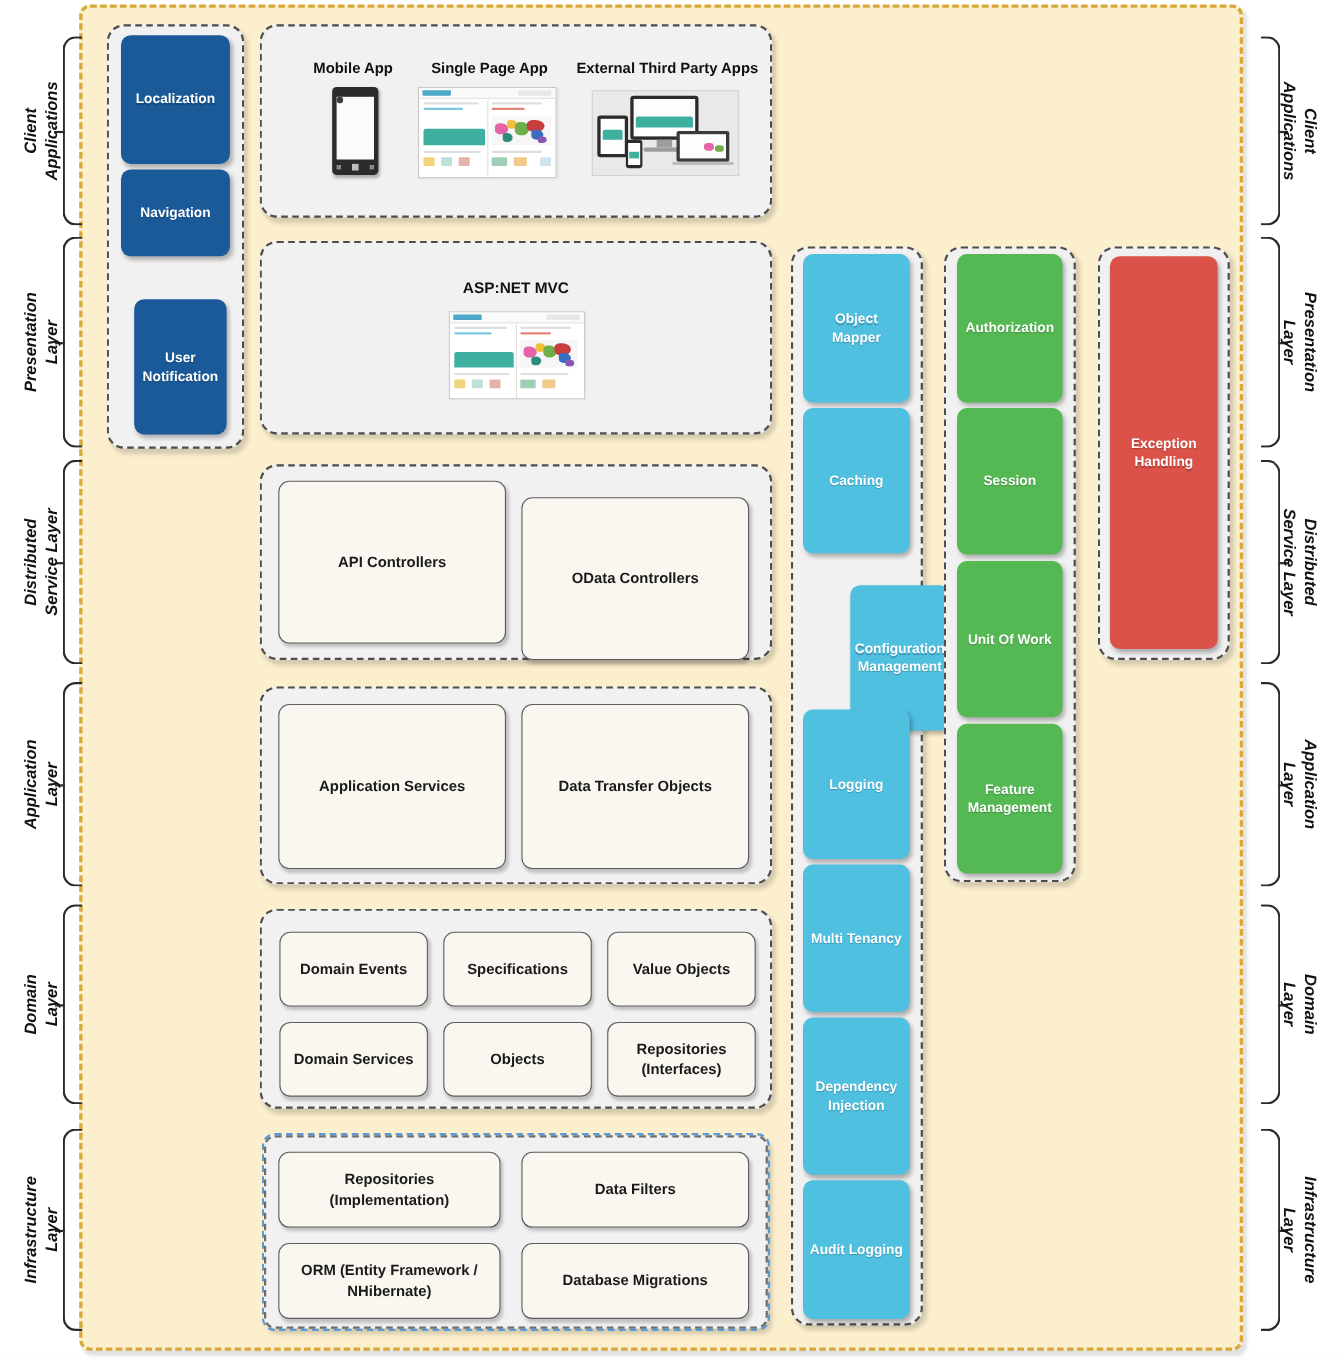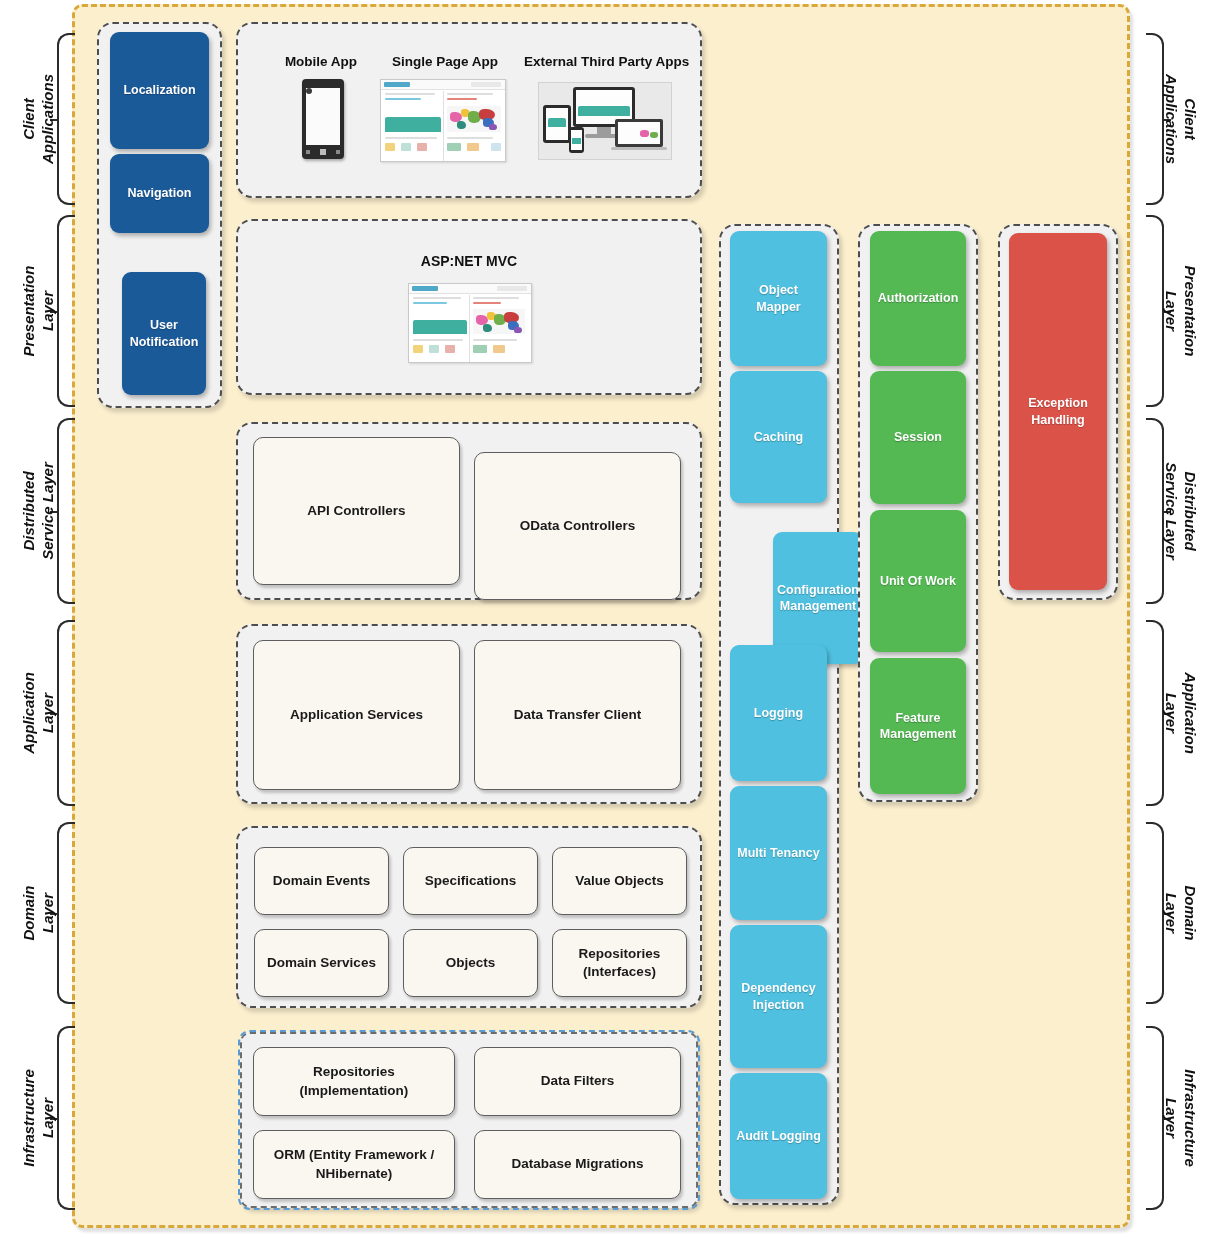--- a/index.html
+++ b/index.html
@@ -431,21 +431,21 @@
   </div>
 
   <div class="group" style="left:236px; top:422px; width:466px; height:178px;">
   </div>
   <div class="tile" style="left:253px; top:437px; width:207px; height:148px;">API Controllers</div>
   <div class="tile" style="left:474px; top:452px; width:207px; height:148px;">OData Controllers</div>
 
   <div class="group" style="left:236px; top:624px; width:466px; height:180px;">
   </div>
   <div class="tile" style="left:253px; top:640px; width:207px; height:150px;">Application Services</div>
-  <div class="tile" style="left:474px; top:640px; width:207px; height:150px;">Data Transfer Client</div>
+  <div class="tile" style="left:474px; top:640px; width:207px; height:150px;">Data Transfer Objects</div>
 
   <div class="group" style="left:236px; top:826px; width:466px; height:182px;">
   </div>
   <div class="tile" style="left:254px; top:847px; width:135px; height:68px;">Domain Events</div>
   <div class="tile" style="left:403px; top:847px; width:135px; height:68px;">Specifications</div>
   <div class="tile" style="left:552px; top:847px; width:135px; height:68px;">Value Objects</div>
   <div class="tile" style="left:254px; top:929px; width:135px; height:68px;">Domain Services</div>
   <div class="tile" style="left:403px; top:929px; width:135px; height:68px;">Objects</div>
   <div class="tile" style="left:552px; top:929px; width:135px; height:68px; white-space:pre-line;">Repositories
 (Interfaces)</div>

